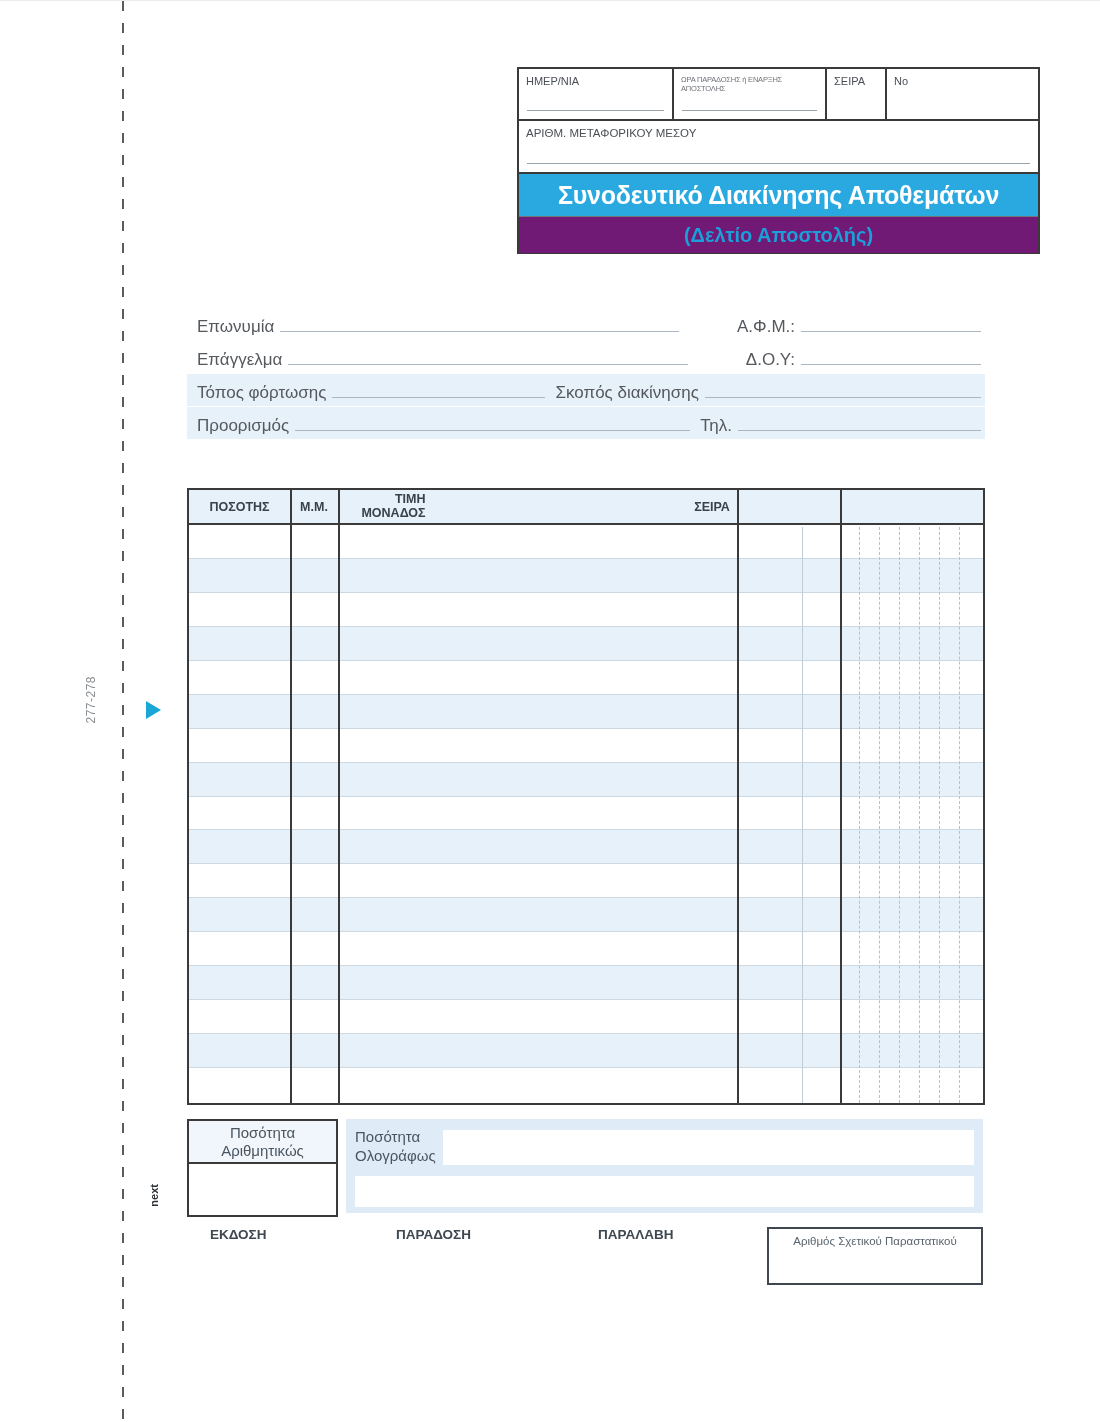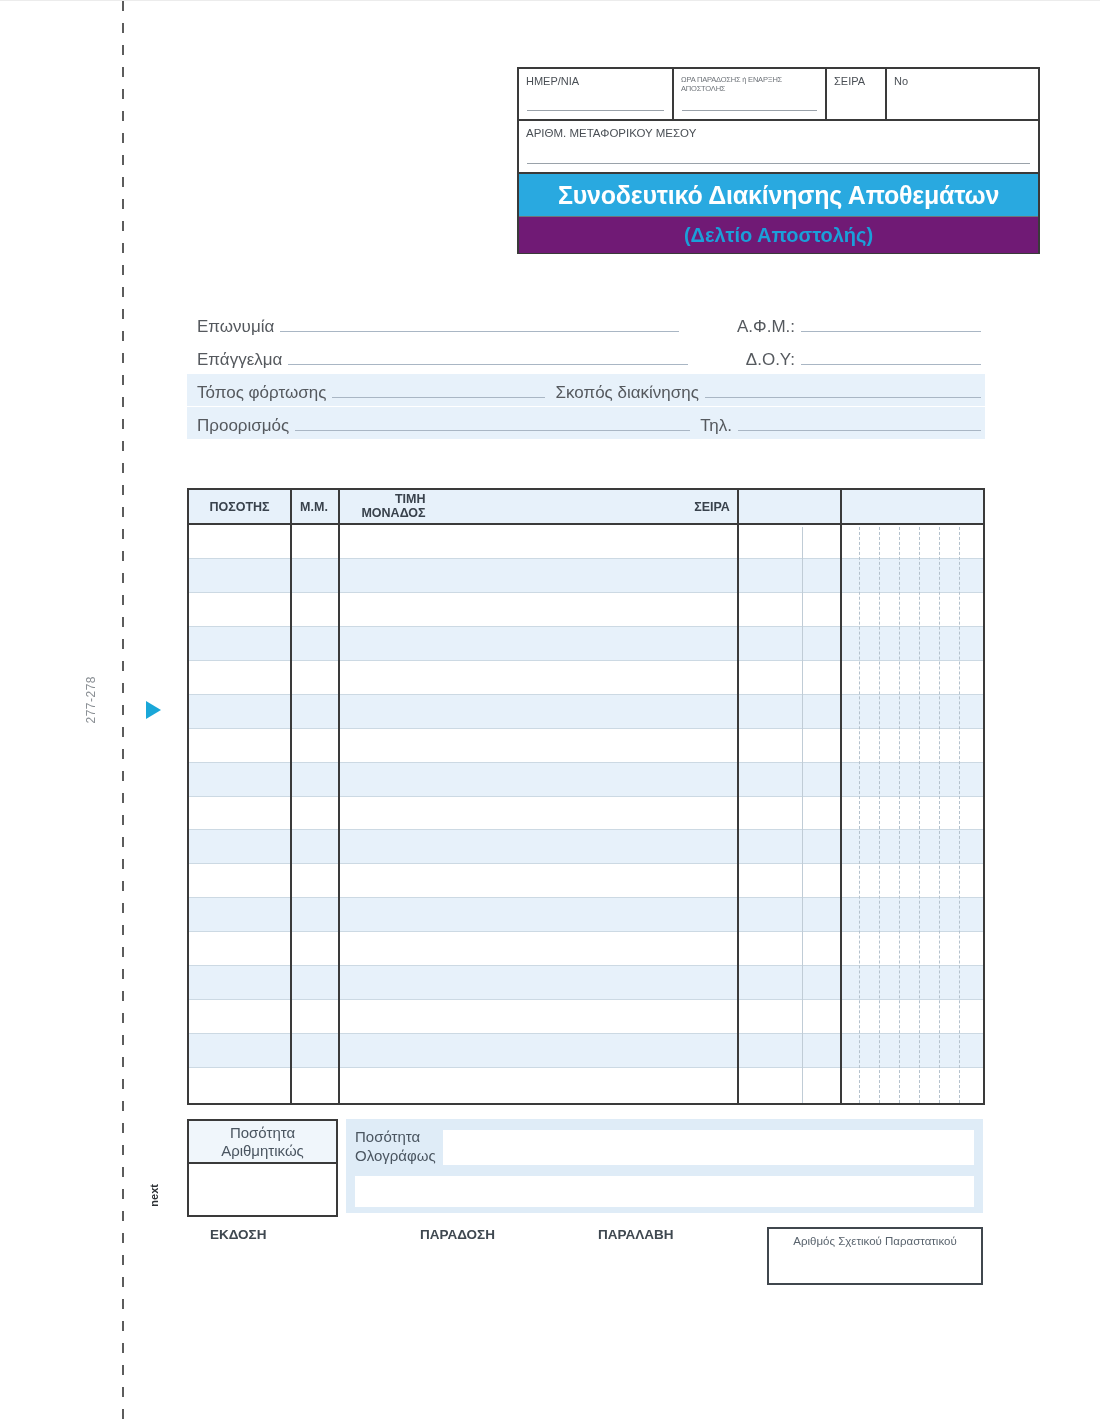--- a/index.html
+++ b/index.html
@@ -89,21 +89,21 @@
     font-size:15px;line-height:1.15;color:#4a5560;
   }
   .qty-words-panel{
     position:absolute;left:346px;top:1118px;width:637px;height:94px;background:#dfecf7;
   }
   .qty-words-label{position:absolute;left:9px;top:9px;font-size:15px;line-height:1.25;color:#4a5560;}
   .wbox1{position:absolute;left:97px;top:11px;width:531px;height:35px;background:#fff;}
   .wbox2{position:absolute;left:9px;top:57px;width:619px;height:31px;background:#fff;}
   .sig{position:absolute;top:1226px;font-size:13.5px;font-weight:600;color:#3f4850;}
   .sig-issue{left:187px;padding-left:23px;}
-  .sig-delivery{left:396px;margin-left:24px;}
+  .sig-delivery{left:396px;}
   .sig-receipt{left:598px;}
   .rel-doc-box{
     position:absolute;left:767px;top:1226px;width:216px;height:58px;
     border:2px solid #40474e;box-sizing:border-box;background:#fff;
     text-align:center;font-size:11.5px;color:#5a646e;padding-top:6px;
   }
 </style>
 </head>
 <body>
 

